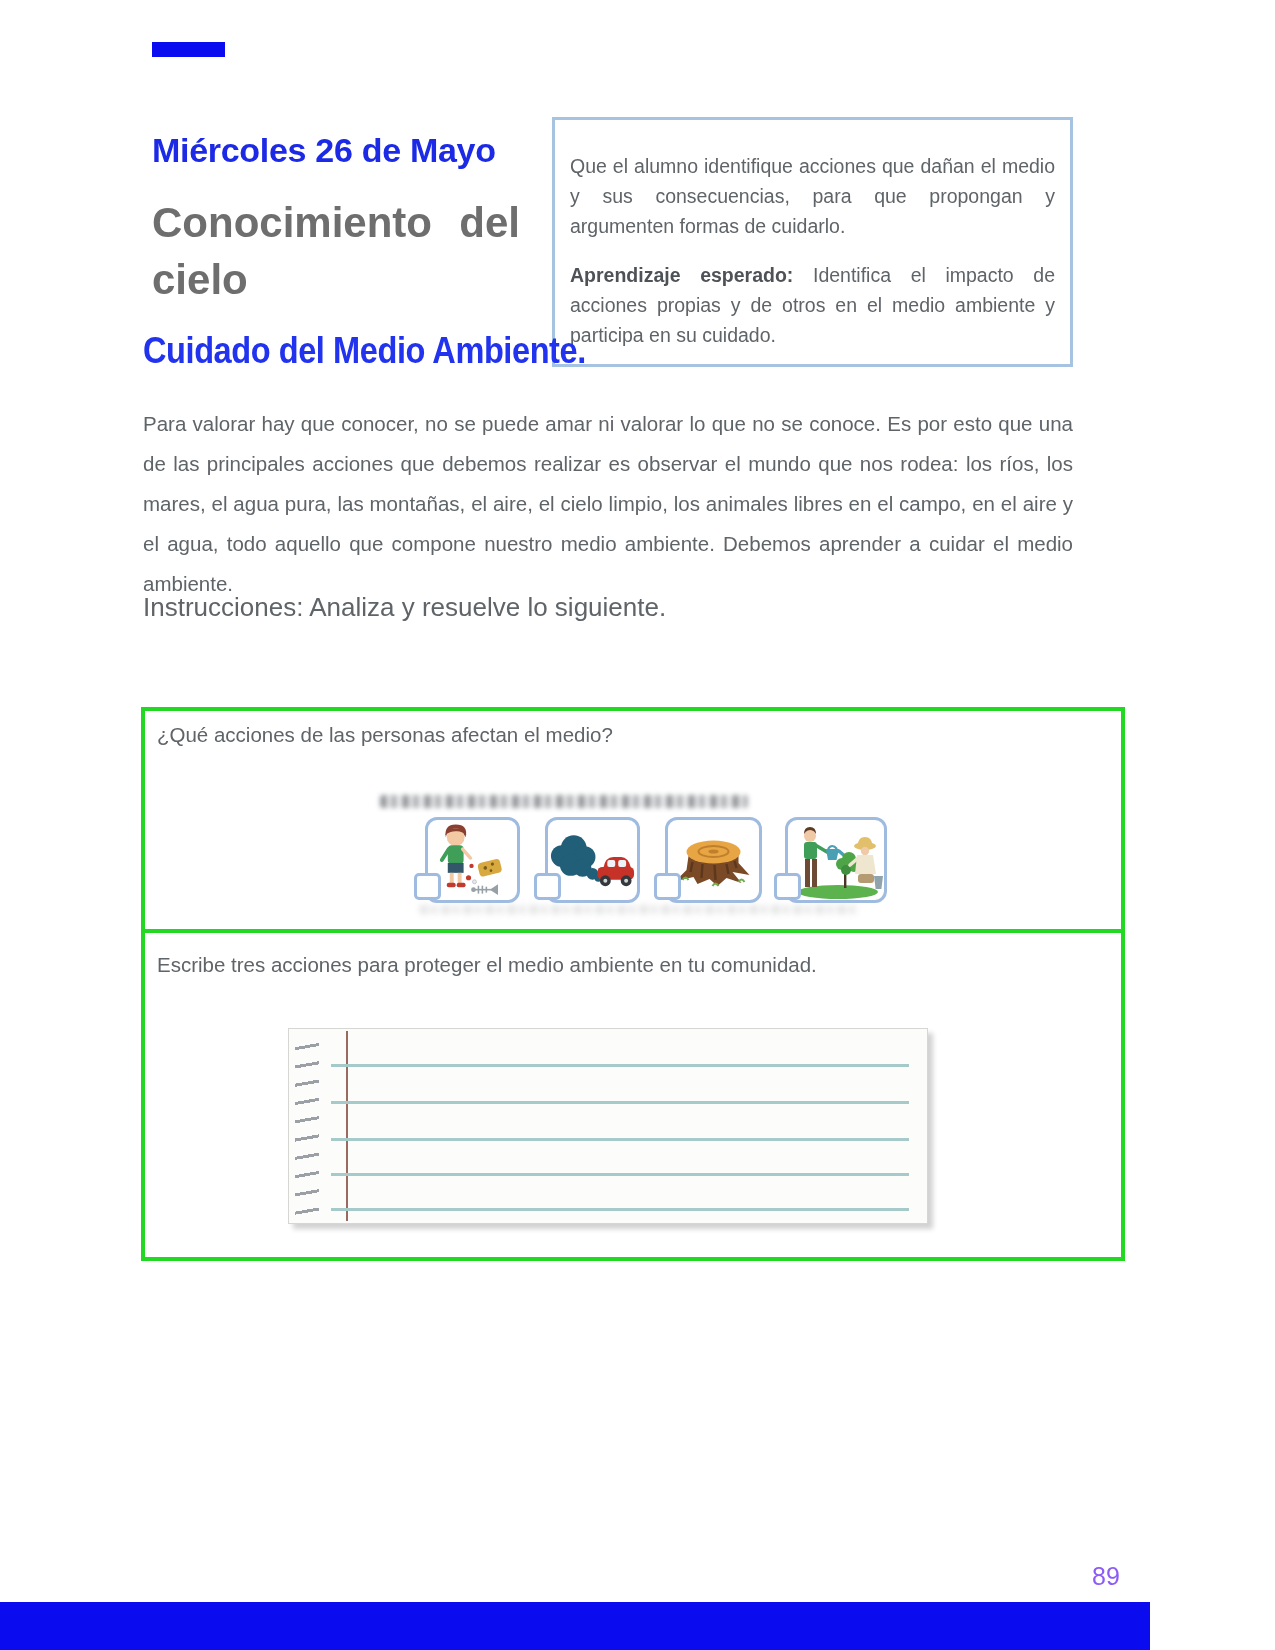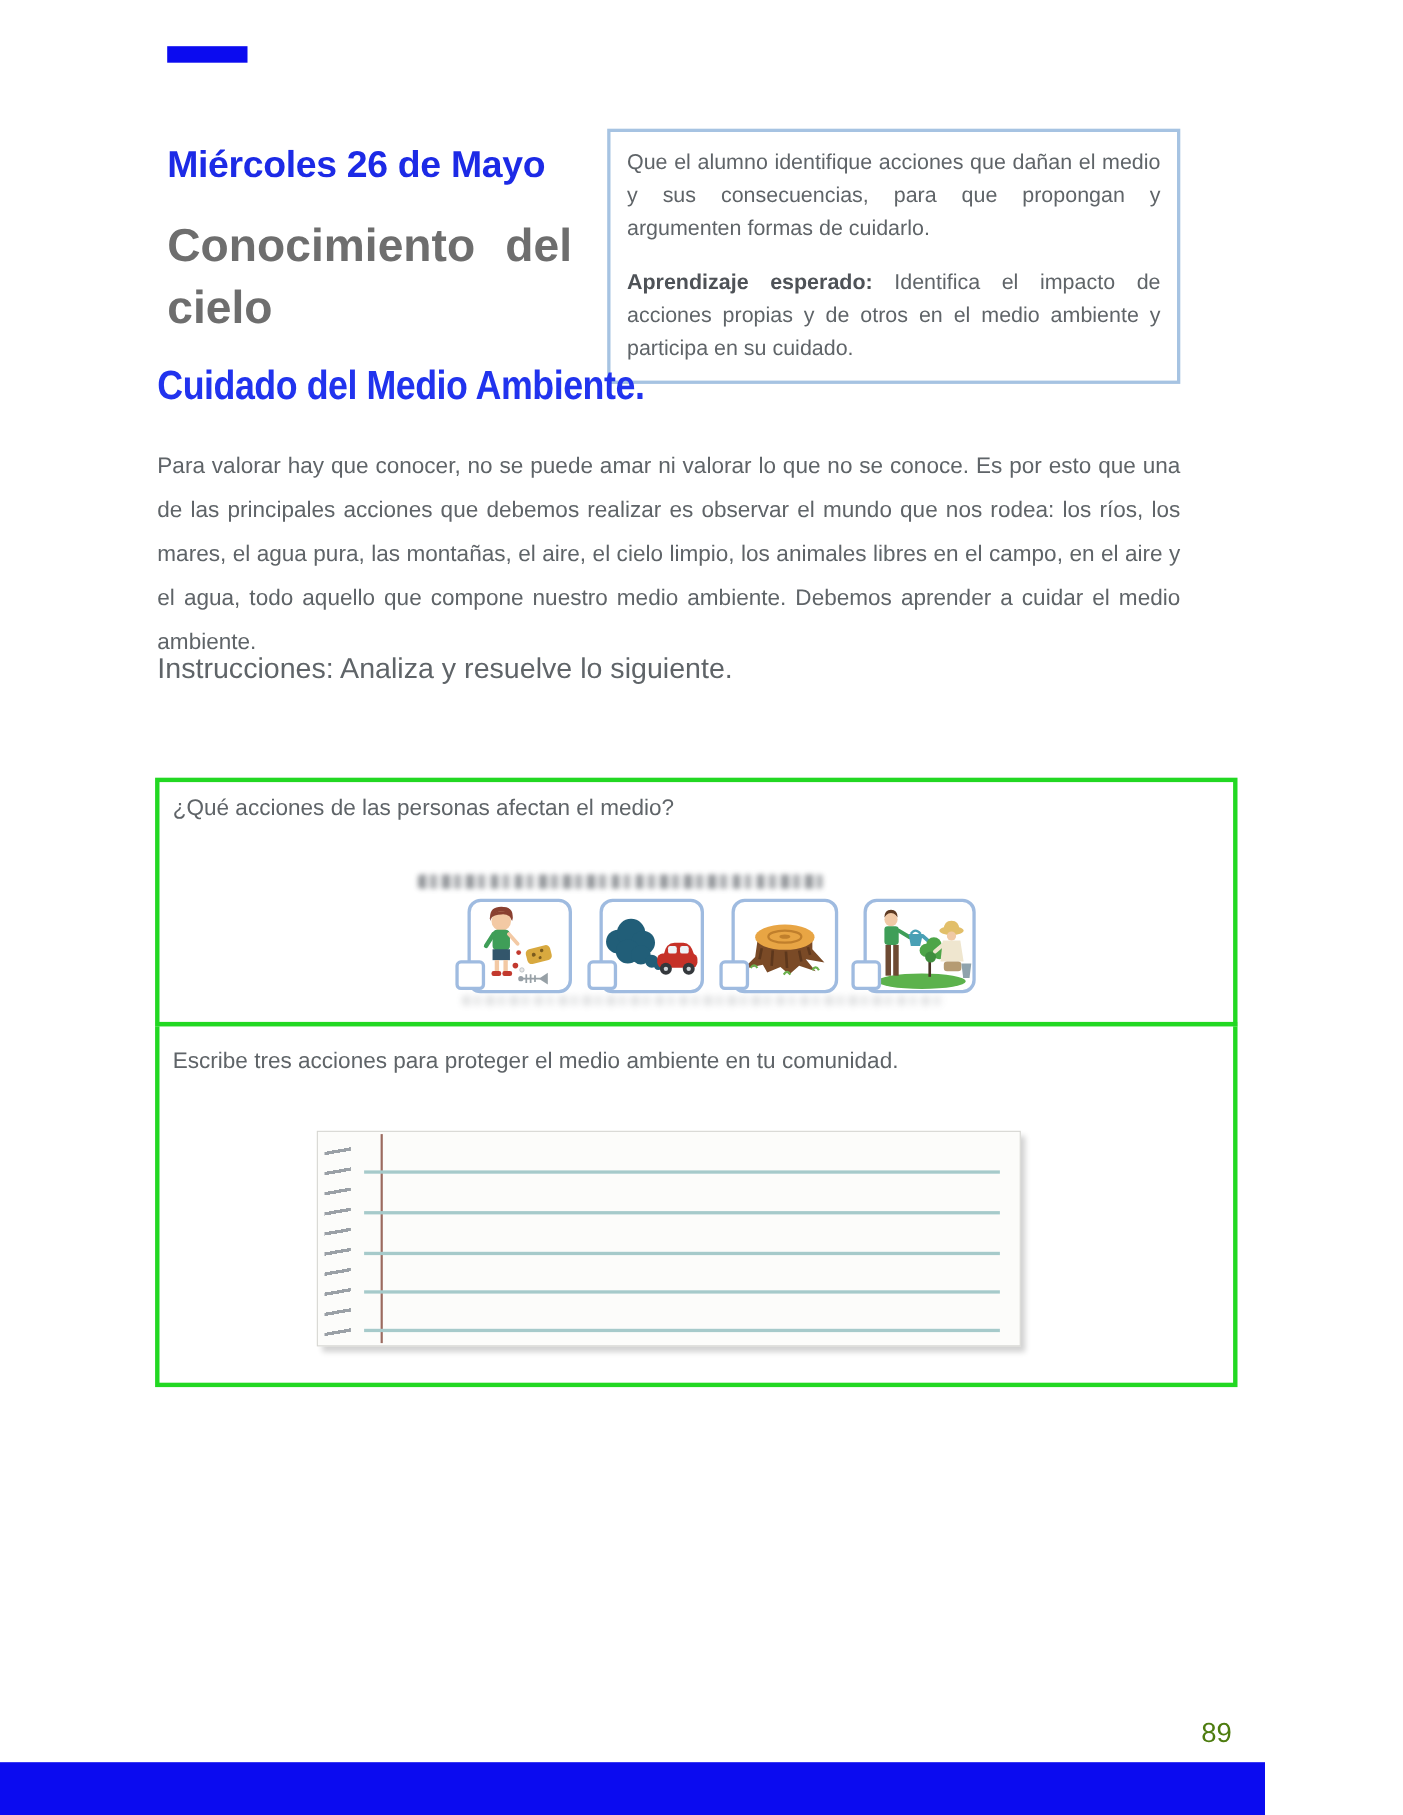--- a/index.html
+++ b/index.html
@@ -13,21 +13,21 @@
   body{font-family:"Liberation Sans", sans-serif;}
   .page{position:relative;width:1150px;height:1650px;background:#ffffff;overflow:hidden}
 
   .top-rect{position:absolute;left:152px;top:42px;width:73px;height:15px;background:var(--accent_blue)}
 
   .date-title{position:absolute;left:152px;top:131px;font-size:34px;font-weight:bold;color:var(--title_blue);letter-spacing:-.3px;white-space:nowrap}
 
   .subject{position:absolute;left:152px;top:194px;width:368px;font-size:42px;font-weight:bold;color:var(--subject_gray);line-height:57px}
   .subject-l1{text-align:justify;text-align-last:justify}
 
-  .objective-box{position:absolute;left:552px;top:117px;width:521px;border:3px solid var(--objective_border);background:#fff;padding:13px 15px 14px 15px;font-size:19.5px;line-height:30px;color:var(--text_gray);text-align:justify}
+  .objective-box{position:absolute;left:552px;top:117px;width:521px;border:3px solid var(--objective_border);background:#fff;padding:31px 15px 14px 15px;font-size:19.5px;line-height:30px;color:var(--text_gray);text-align:justify}
   .objective-box p{margin:0}
   .objective-box p + p{margin-top:19px}
   .objective-box strong{color:#4e5257;font-weight:bold}
 
   .section-heading{position:absolute;left:143px;top:330px;font-size:37px;font-weight:bold;color:var(--heading_blue);transform:scaleX(.88);transform-origin:0 50%;white-space:nowrap;letter-spacing:-.5px}
 
   .body-par{position:absolute;left:143px;top:404px;width:930px;font-size:20.5px;line-height:40px;color:var(--text_gray);text-align:justify}
   .instructions{position:absolute;left:143px;top:592px;font-size:26px;color:var(--text_gray)}
 
   .activity-box{position:absolute;left:141px;width:984px;border:4px solid var(--green_border);background:#fff}
@@ -49,21 +49,21 @@
   .checkbox{position:absolute;top:162px;width:27px;height:27px;border:3px solid var(--card_border);border-radius:5px;background:#fff;z-index:2;cursor:pointer}
   .cb1{left:269px}.cb2{left:389px}.cb3{left:509px}.cb4{left:629px}
 
   .notebook{position:absolute;left:143px;top:95px;width:640px;height:196px;background:#fcfcfa;border:1px solid #d6d6d2;box-shadow:5px 5px 5px rgba(0,0,0,.18)}
   .spirals{position:absolute;left:6px;top:6px;width:24px;height:182px;
     background:repeating-linear-gradient(170deg, transparent 0 12px, #9aa0a6 12px 15px, transparent 15px 18px)}
   .margin-line{position:absolute;left:57px;top:2px;bottom:2px;width:2px;background:var(--margin_line_red)}
   .ruled-line{position:absolute;left:42px;width:578px;height:3px;background:var(--ruled_line_teal)}
   .rl1{top:35px}.rl2{top:72px}.rl3{top:109px}.rl4{top:144px}.rl5{top:179px}
 
-  .page-number{position:absolute;left:1092px;top:1562px;font-size:25px;color:#4d7c0f}
+  .page-number{position:absolute;left:1092px;top:1562px;font-size:25px;color:#8b5cf6}
   .bottom-bar{position:absolute;left:0;top:1602px;width:1275px;height:48px;background:var(--accent_blue)}
 </style>
 </head>
 <body>
 
 <div class="page">
 
   <div class="top-rect"></div>
 
   <div class="date-title">Miércoles 26 de Mayo</div>

